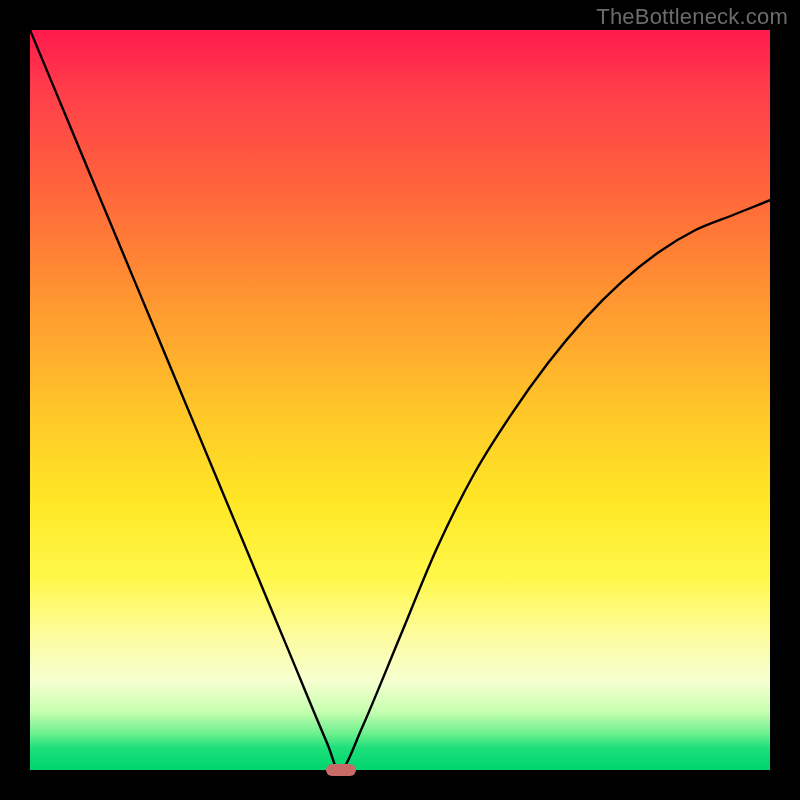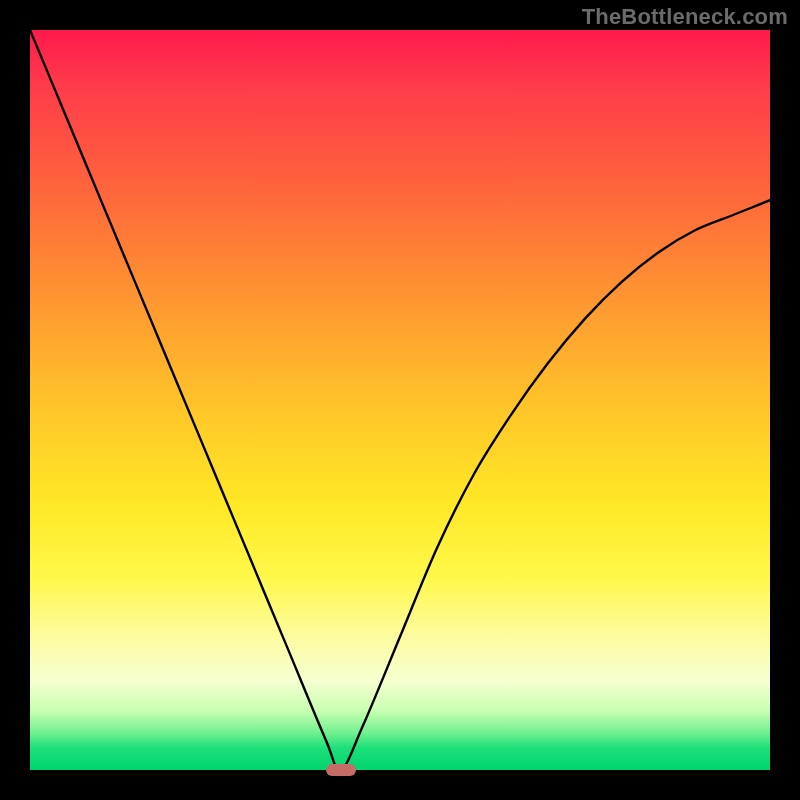--- a/index.html
+++ b/index.html
@@ -41,21 +41,21 @@
       #00d56e 100%
     );
   }
   .watermark {
     position: absolute;
     top: 4px;
     right: 12px;
     color: #6b6b6b;
     font-size: 22px;
     letter-spacing: 0.2px;
-    font-weight: 700;
+    font-weight: 400;
     user-select: none;
   }
   svg.curve {
     position: absolute;
     left: 0;
     top: 0;
     width: 740px;
     height: 740px;
   }
   .marker {

